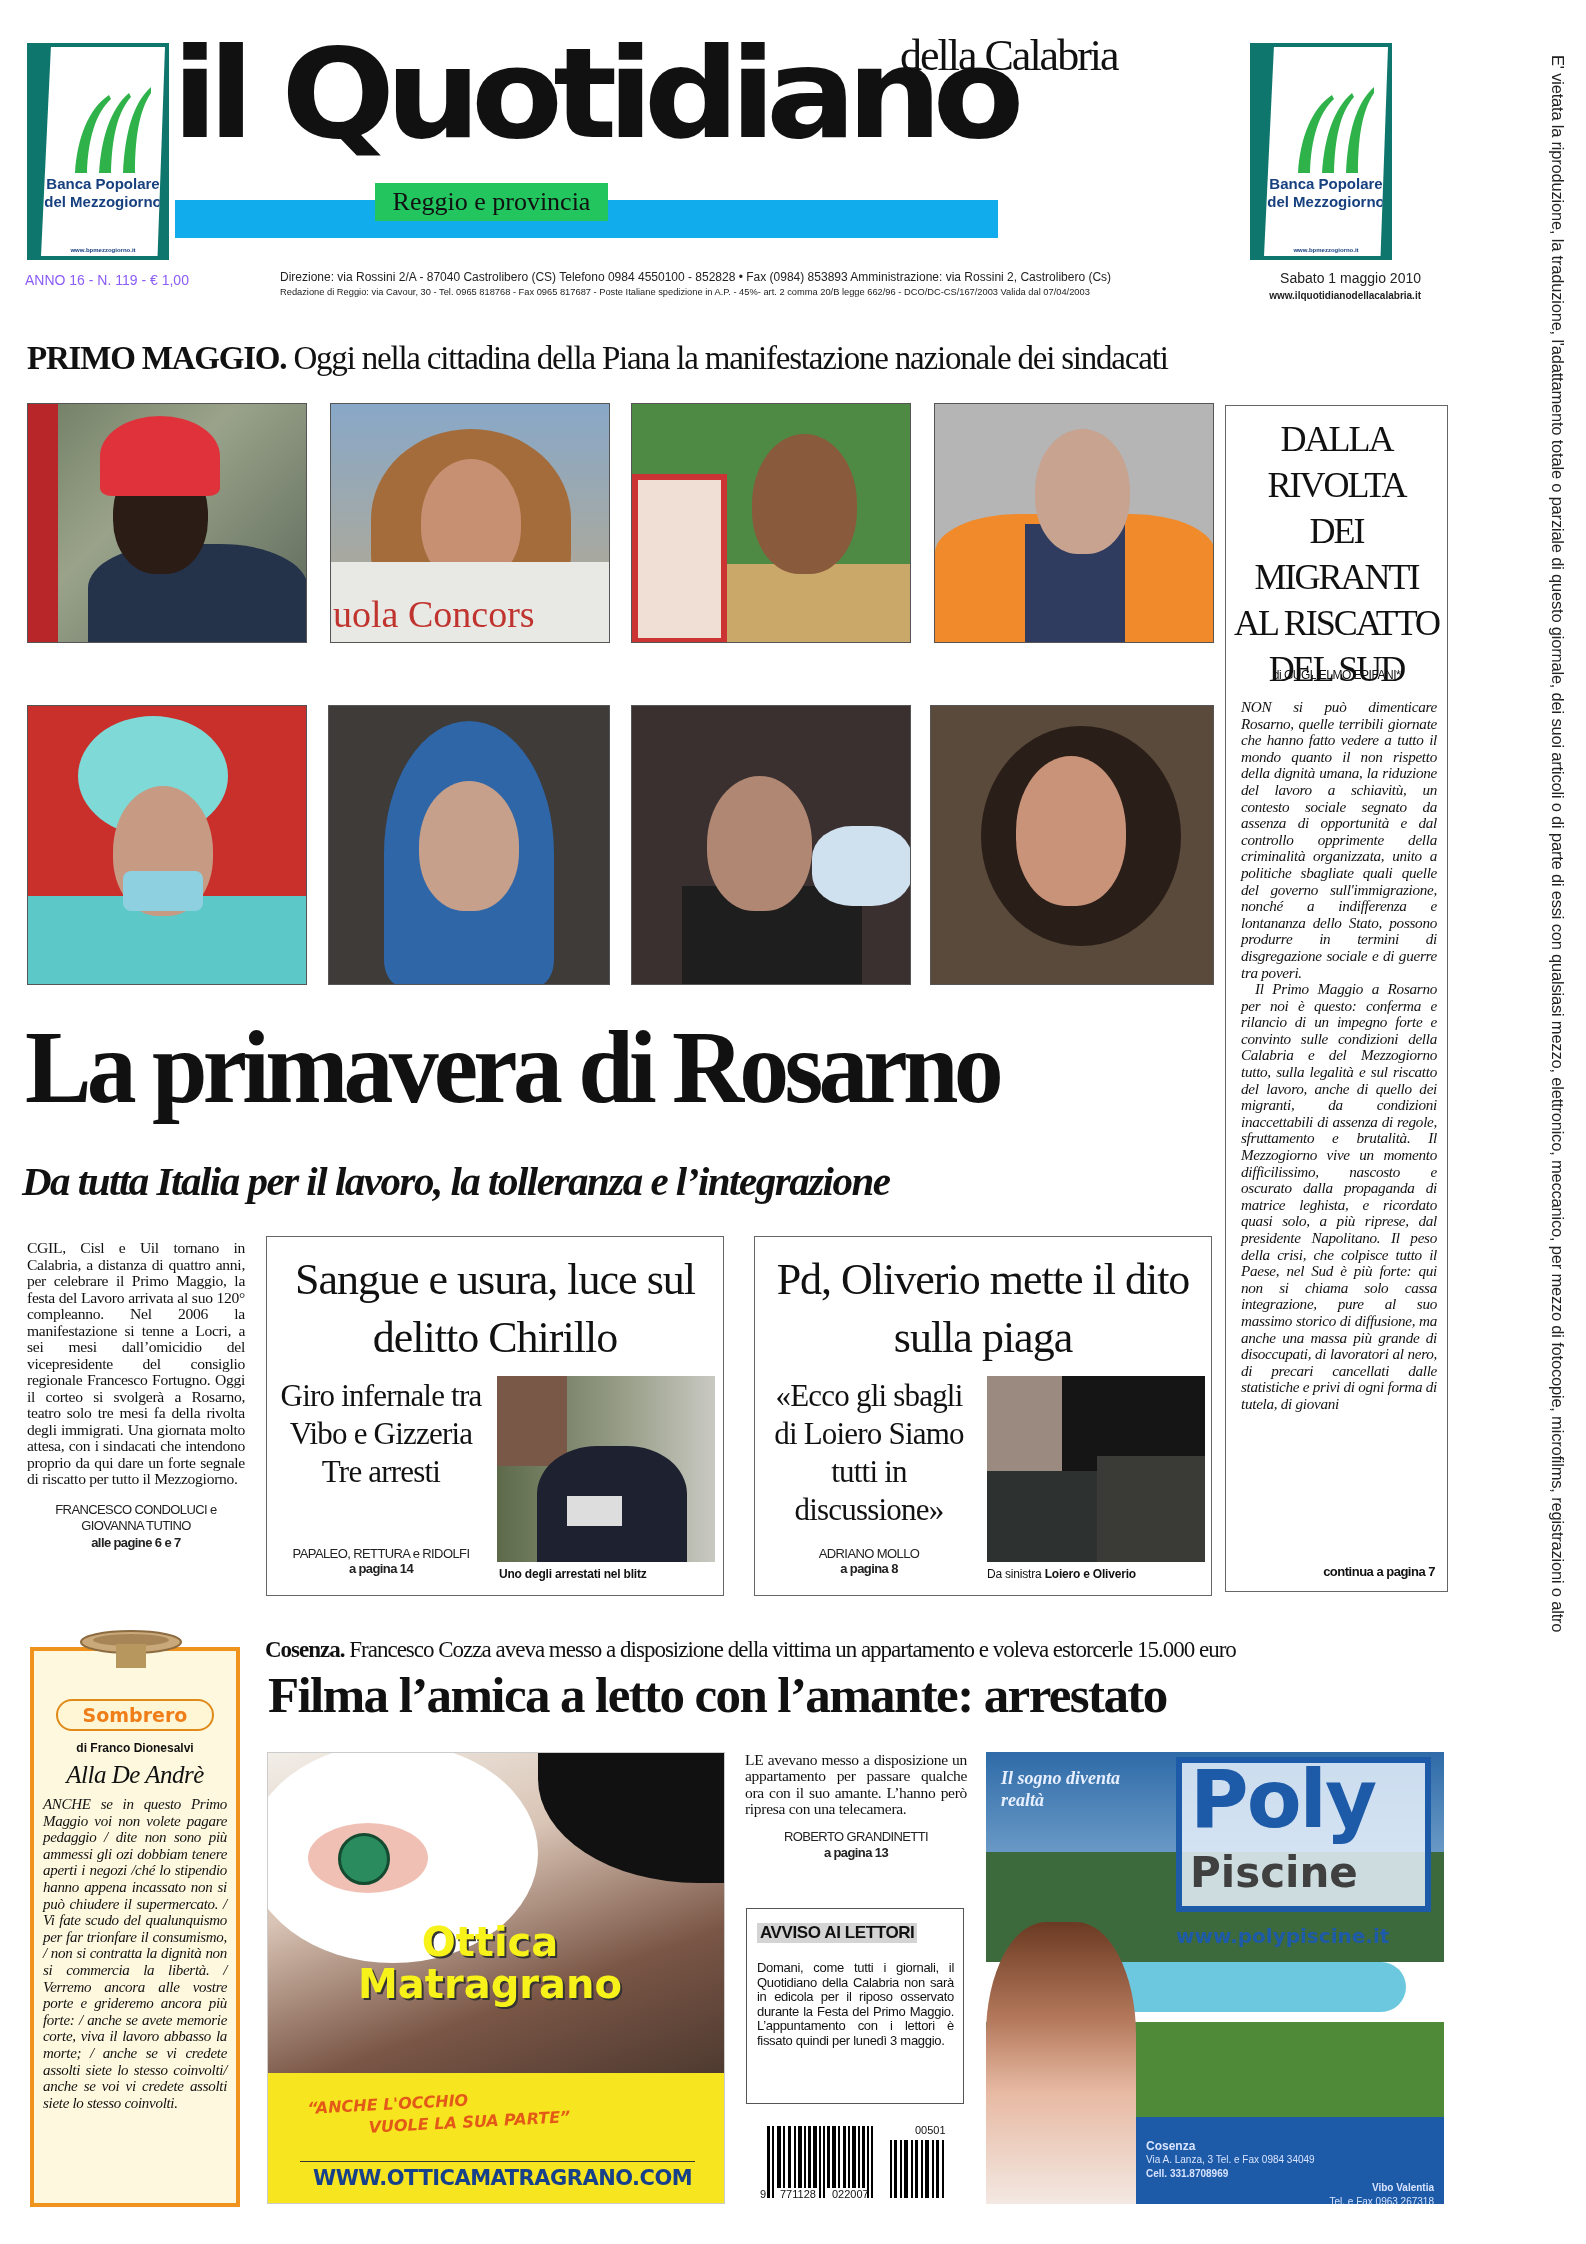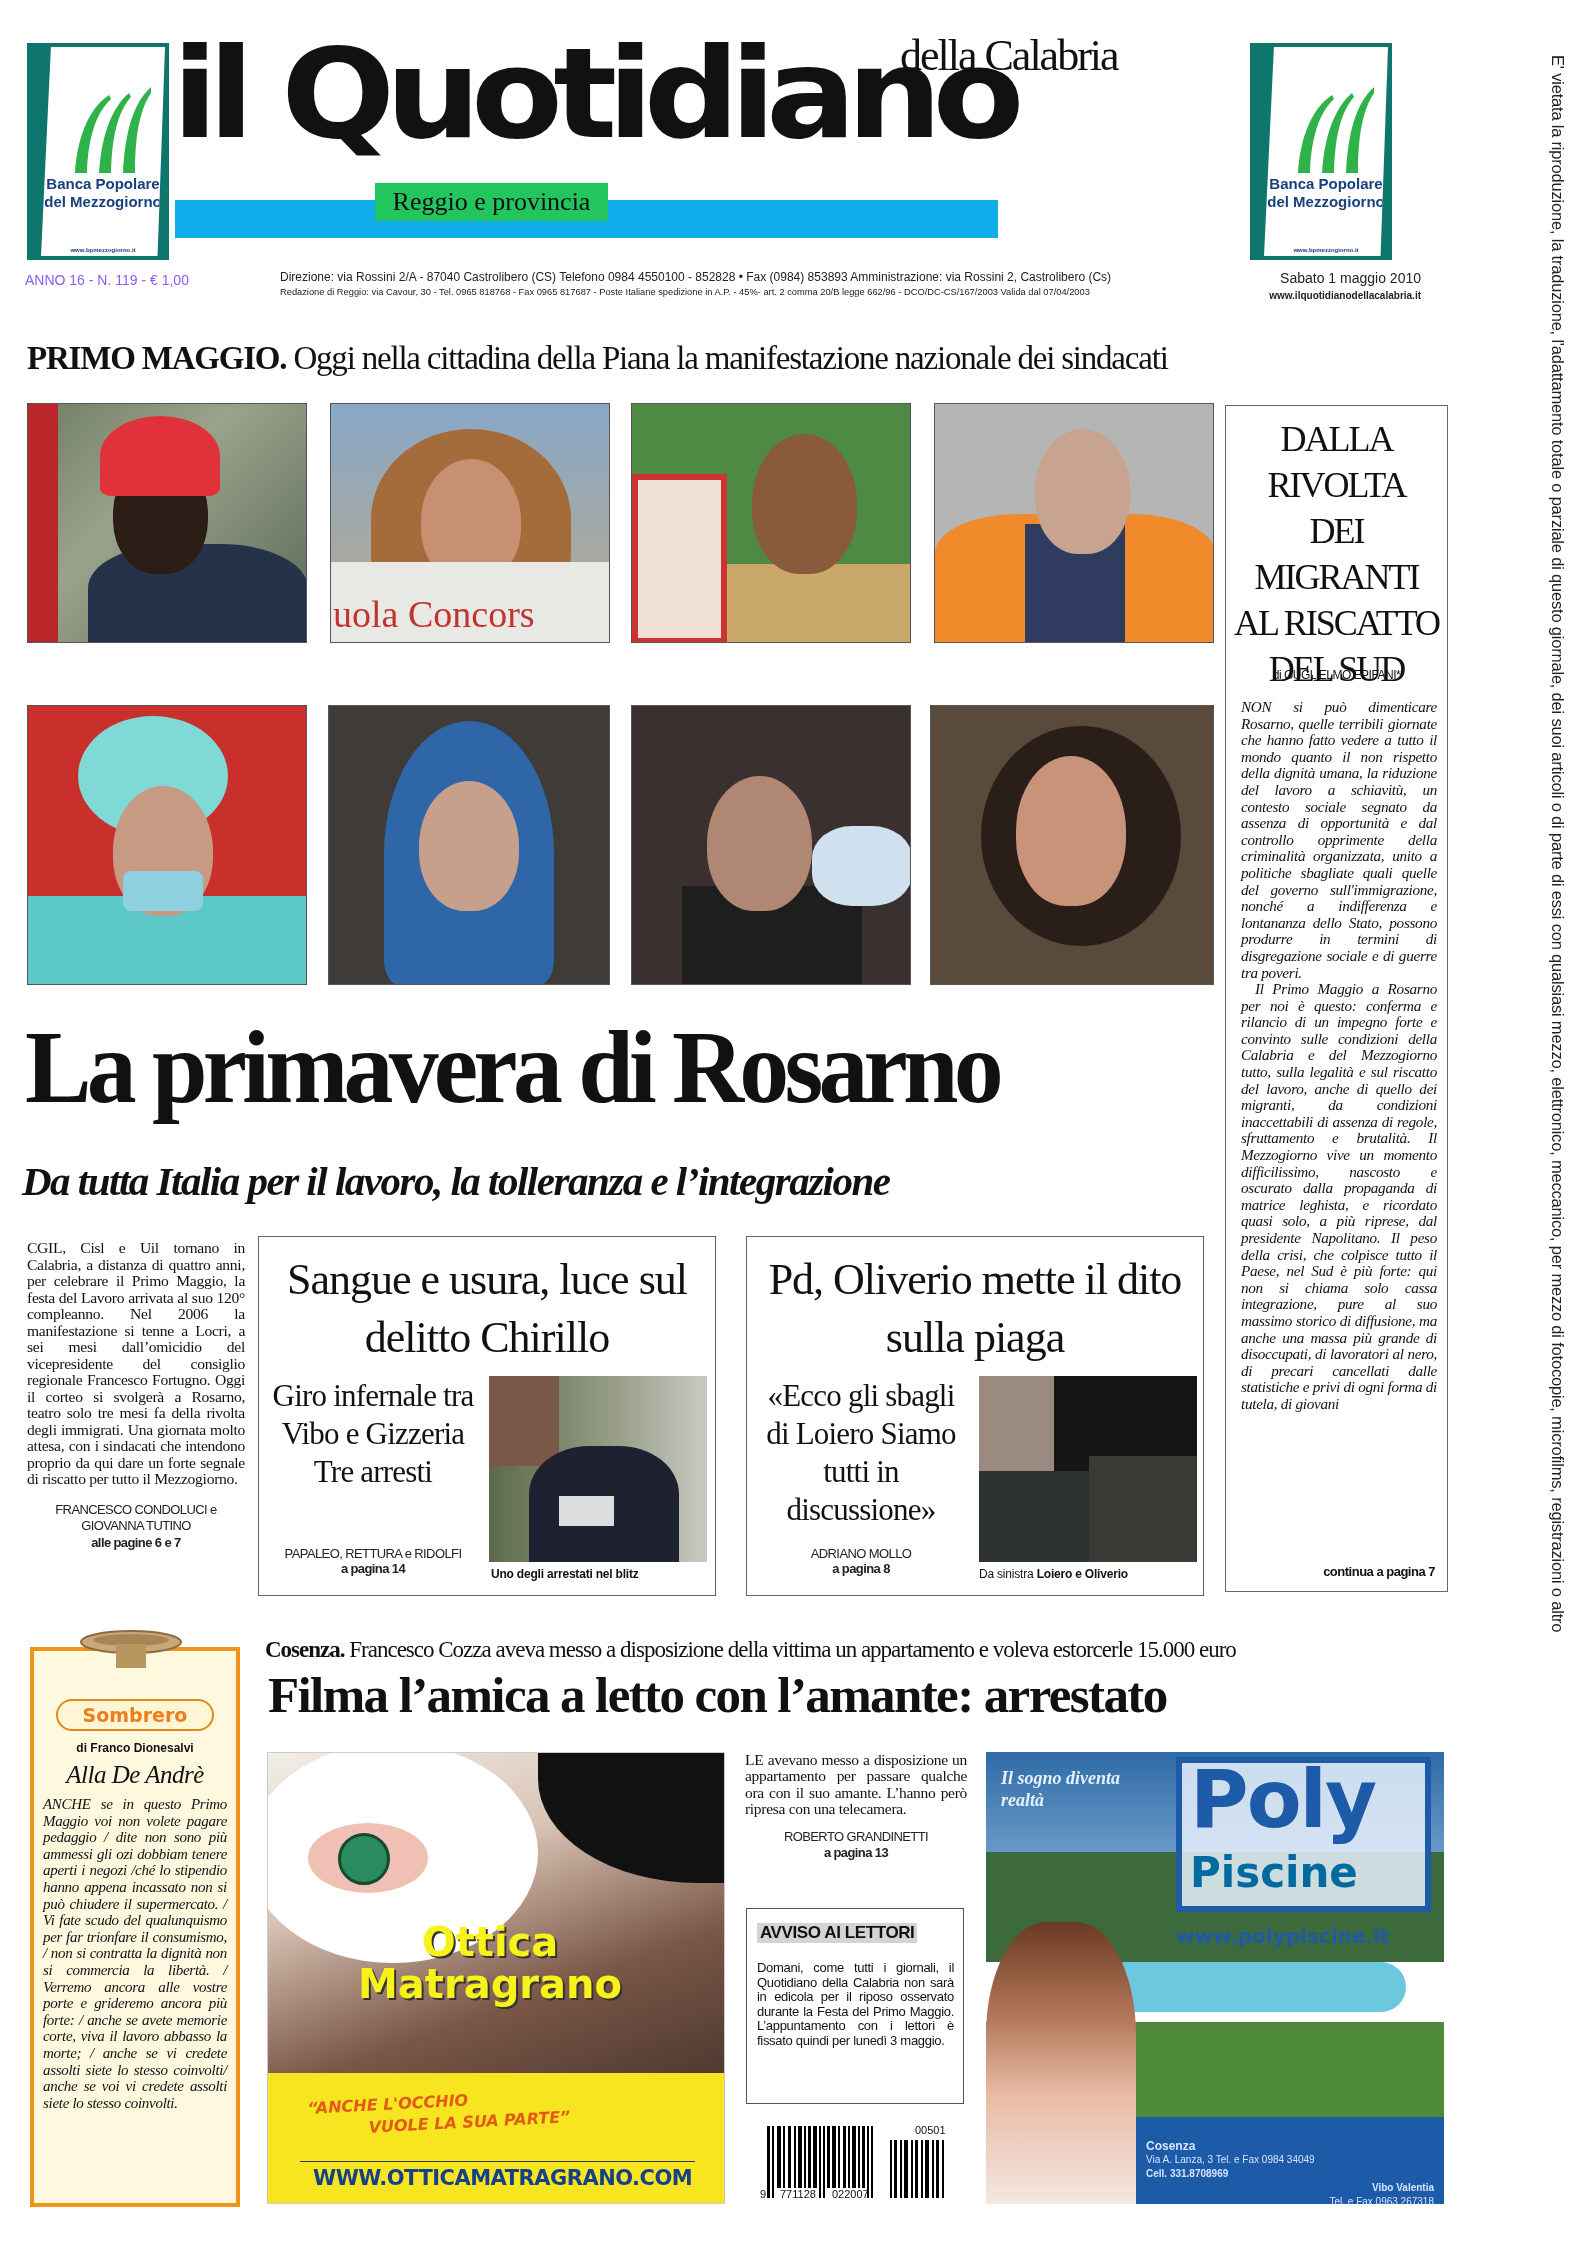--- a/index.html
+++ b/index.html
@@ -47,21 +47,21 @@
   
   .headline { position: absolute; left: 25px; top: 1012px; font-family: "Liberation Serif", serif; font-weight: bold; font-size: 104px; letter-spacing: -5px; line-height: 110px; white-space: nowrap; transform: scaleX(0.96); transform-origin: left top; }
   .deck { position: absolute; left: 22px; top: 1157px; font-weight: bold; font-style: italic; font-size: 41px; letter-spacing: -1.5px; white-space: nowrap; }
 
   
   .lead { position: absolute; left: 27px; top: 1240px; width: 218px; font-size: 15.6px; line-height: 16.5px; text-align: justify; letter-spacing: -0.3px; }
   .byline { font-family: "Liberation Sans", sans-serif; text-align: center; font-size: 13px; letter-spacing: -0.6px; color: #222; }
   .byline b { display: block; font-size: 13px; }
 
   
-  .storybox { position: absolute; top: 1236px; width: 458px; height: 360px; border: 1.5px solid #666; }
+  .storybox { position: absolute; top: 1236px; width: 458px; height: 360px; border: 1.5px solid #666; margin-left: 8px; }
   .sb-title { position: absolute; left: 0; top: 14px; width: 100%; text-align: center; font-size: 44px; line-height: 58px; letter-spacing: -1px; }
   .sb-sub { position: absolute; left: 8px; top: 140px; width: 212px; text-align: center; font-size: 31px; line-height: 38px; letter-spacing: -0.8px; }
   .sb-photo { position: absolute; top: 139px; width: 218px; height: 186px; overflow: hidden; }
   .sb-cap { position: absolute; top: 330px; font-family: "Liberation Sans", sans-serif; font-size: 12px; letter-spacing: -0.2px; white-space: nowrap; }
   .sb-by { position: absolute; left: 8px; top: 309px; width: 212px; }
 
   
   .sombox { position: absolute; left: 30px; top: 1647px; width: 210px; height: 560px; border: 4px solid #f0931d; background: #fef8de; }
   .som-pill { position: absolute; left: 22px; top: 48px; width: 158px; height: 32px; border: 2px solid #e08a1a; border-radius: 16px; background: #fff6d6; text-align: center; font-family: "DejaVu Sans", sans-serif; font-weight: bold; font-size: 19px; line-height: 28px; color: #ef7d18; }
   .som-by { position: absolute; left: 0; width: 100%; top: 90px; text-align: center; font-family: "Liberation Sans", sans-serif; font-weight: bold; font-size: 12px; }
@@ -330,21 +330,21 @@
 </div>
 
 <div class="ad-poly">
   <div class="abs" style="left:0;top:0;width:458px;height:130px;background:linear-gradient(180deg,#2f6ba8,#7aa7cf);"></div>
   <div class="abs" style="left:0;top:100px;width:458px;height:110px;background:#3d6a3c;"></div>
   <div class="abs" style="left:110px;top:210px;width:310px;height:50px;background:#6cc8de;border-radius:30px;"></div>
   <div class="abs" style="left:0;top:270px;width:458px;height:100px;background:#4f8a38;"></div>
   <div class="abs" style="left:15px;top:15px;font-style:italic;font-weight:bold;font-size:18px;line-height:22px;color:#e8f0ff;width:150px;">Il sogno diventa realtà</div>
   <div class="abs" style="left:190px;top:5px;width:255px;height:155px;border:6px solid #1d5aa8;background:rgba(230,240,250,0.85);">
     <div class="abs" style="left:8px;top:-10px;font-family:'DejaVu Sans',sans-serif;font-weight:bold;font-size:80px;color:#1d5aa8;letter-spacing:-2px;">Poly</div>
-    <div class="abs" style="left:8px;top:85px;font-family:'DejaVu Sans',sans-serif;font-weight:bold;font-size:42px;color:#0369a1;">Piscine</div>
+    <div class="abs" style="left:8px;top:85px;font-family:'DejaVu Sans',sans-serif;font-weight:bold;font-size:42px;color:#404040;">Piscine</div>
   </div>
   <div class="abs" style="left:190px;top:172px;font-family:'DejaVu Sans',sans-serif;font-weight:bold;font-size:20px;color:#1d5aa8;">www.polypiscine.it</div>
   <div class="abs" style="left:0;top:170px;width:150px;height:282px;background:linear-gradient(180deg,#6b3a22 0%,#b57a5d 35%,#e7b9a2 60%,#f3e8e2 100%);border-radius:40% 40% 0 0;"></div>
   <div class="abs" style="left:150px;top:365px;width:308px;height:87px;background:#1d5aa8;color:#d8e4ff;font-family:'Liberation Sans',sans-serif;font-size:10px;line-height:14px;padding:22px 10px;">
     <div style="font-weight:bold;font-size:12px;">Cosenza</div>
     <div>Via A. Lanza, 3 Tel. e Fax 0984 34049</div>
     <div style="font-weight:bold;">Cell. 331.8708969</div>
     <div style="text-align:right;font-weight:bold;">Vibo Valentia</div>
     <div style="text-align:right;">Tel. e Fax 0963 267318</div>
   </div>

